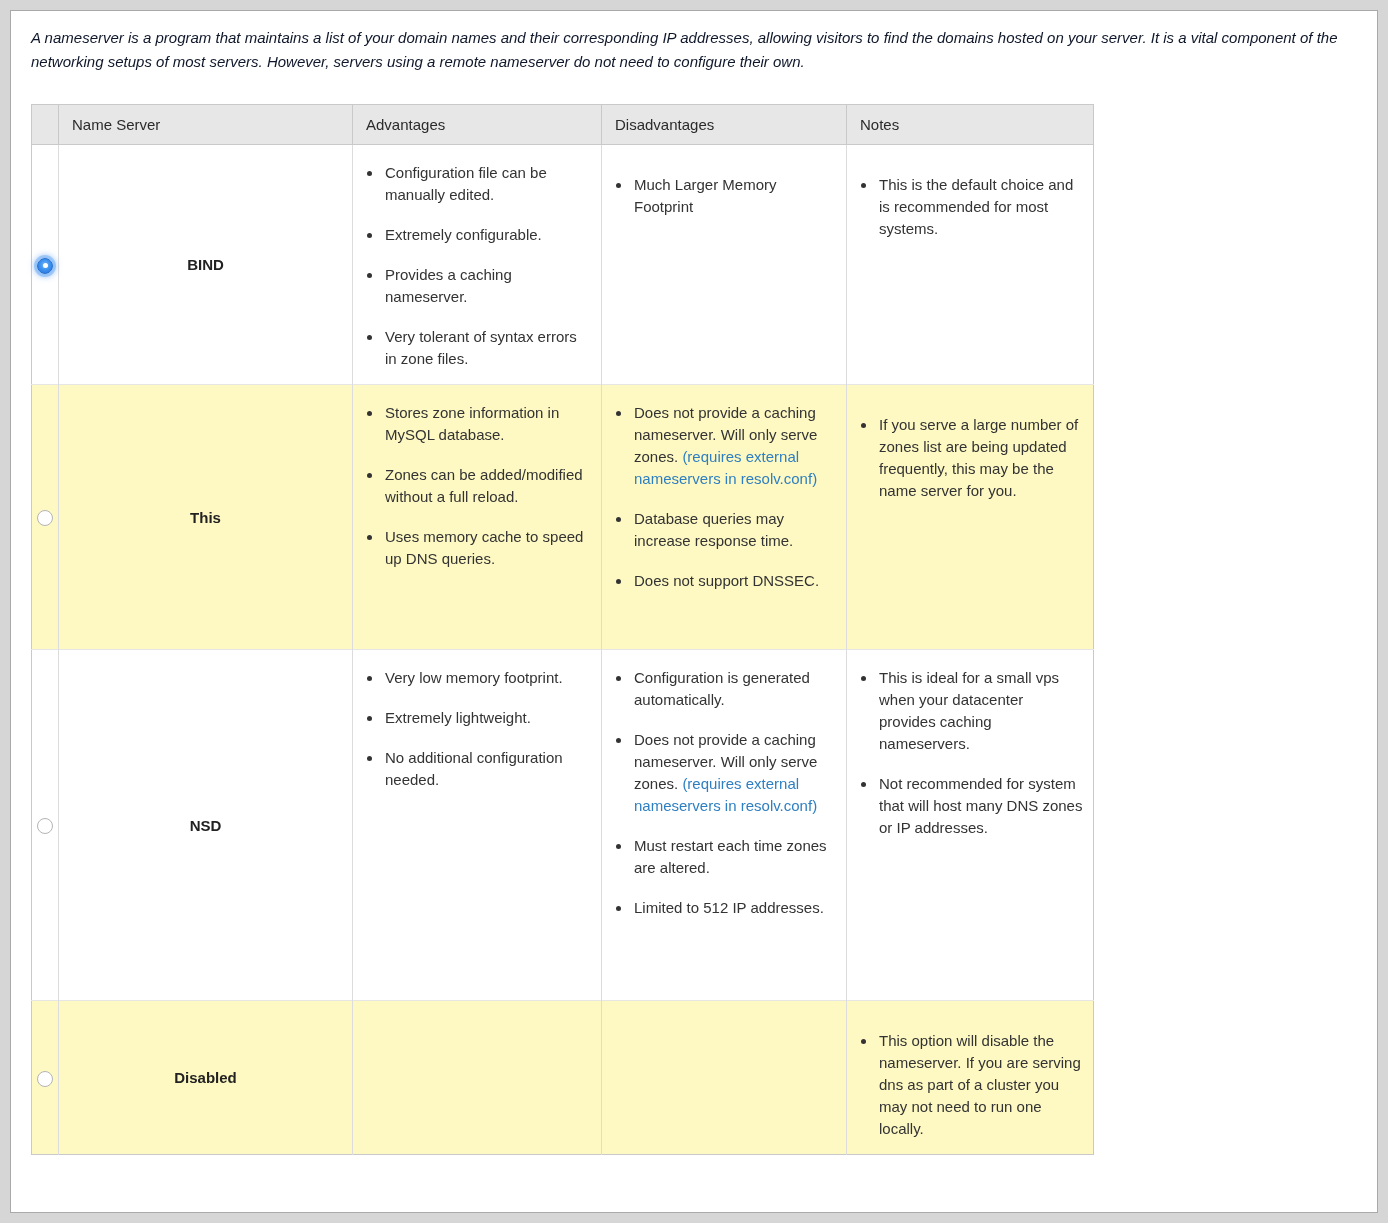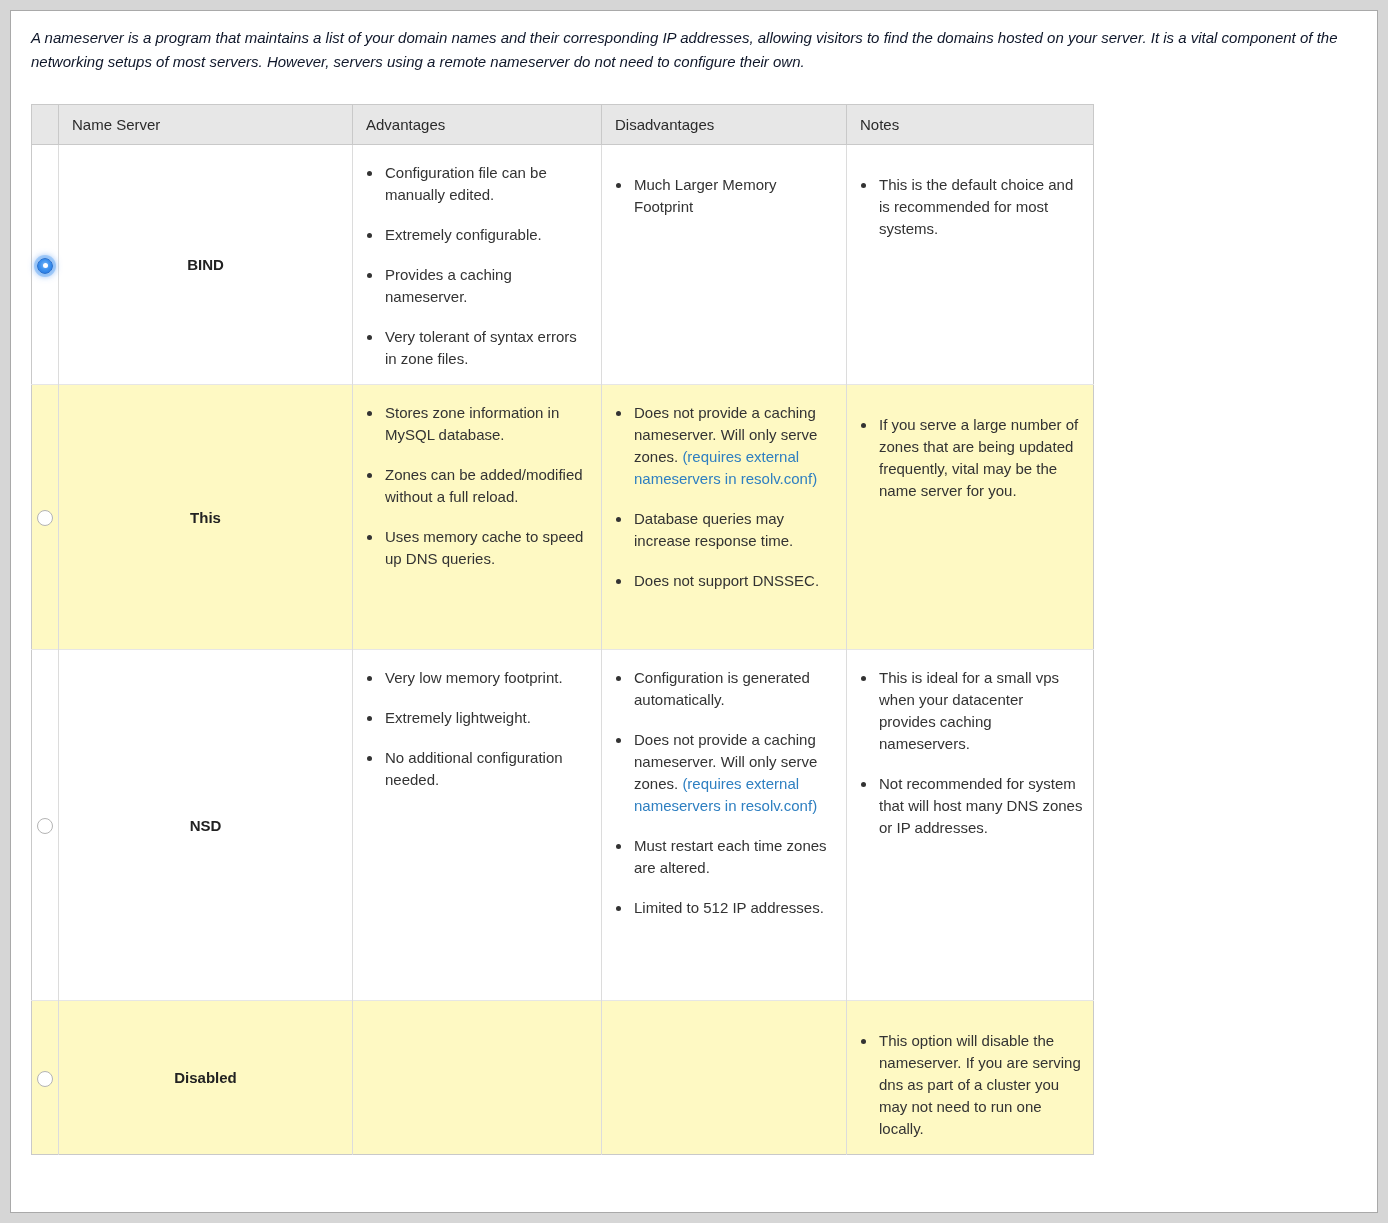--- a/index.html
+++ b/index.html
@@ -187,21 +187,21 @@
             </td>
             <td class="list-cell">
               <ul>
                 <li><span>Does not provide a caching nameserver. Will only serve zones. </span><a class="lnk">(requires external nameservers in resolv.conf)</a></li>
                 <li><span>Database queries may increase response time.</span></li>
                 <li><span>Does not support DNSSEC.</span></li>
               </ul>
             </td>
             <td class="list-cell">
               <ul>
-                <li><span>If you serve a large number of zones that are being updated frequently, vital may be the name server for you.</span></li>
+                <li><span>If you serve a large number of zones list are being updated frequently, this may be the name server for you.</span></li>
               </ul>
             </td>
           </tr>
           <tr>
             <td class="radio-cell"><span class="radio" role="radio" aria-checked="false"></span></td>
             <td class="name-cell">NSD</td>
             <td class="list-cell">
               <ul>
                 <li><span>Very low memory footprint.</span></li>
                 <li><span>Extremely lightweight.</span></li>

